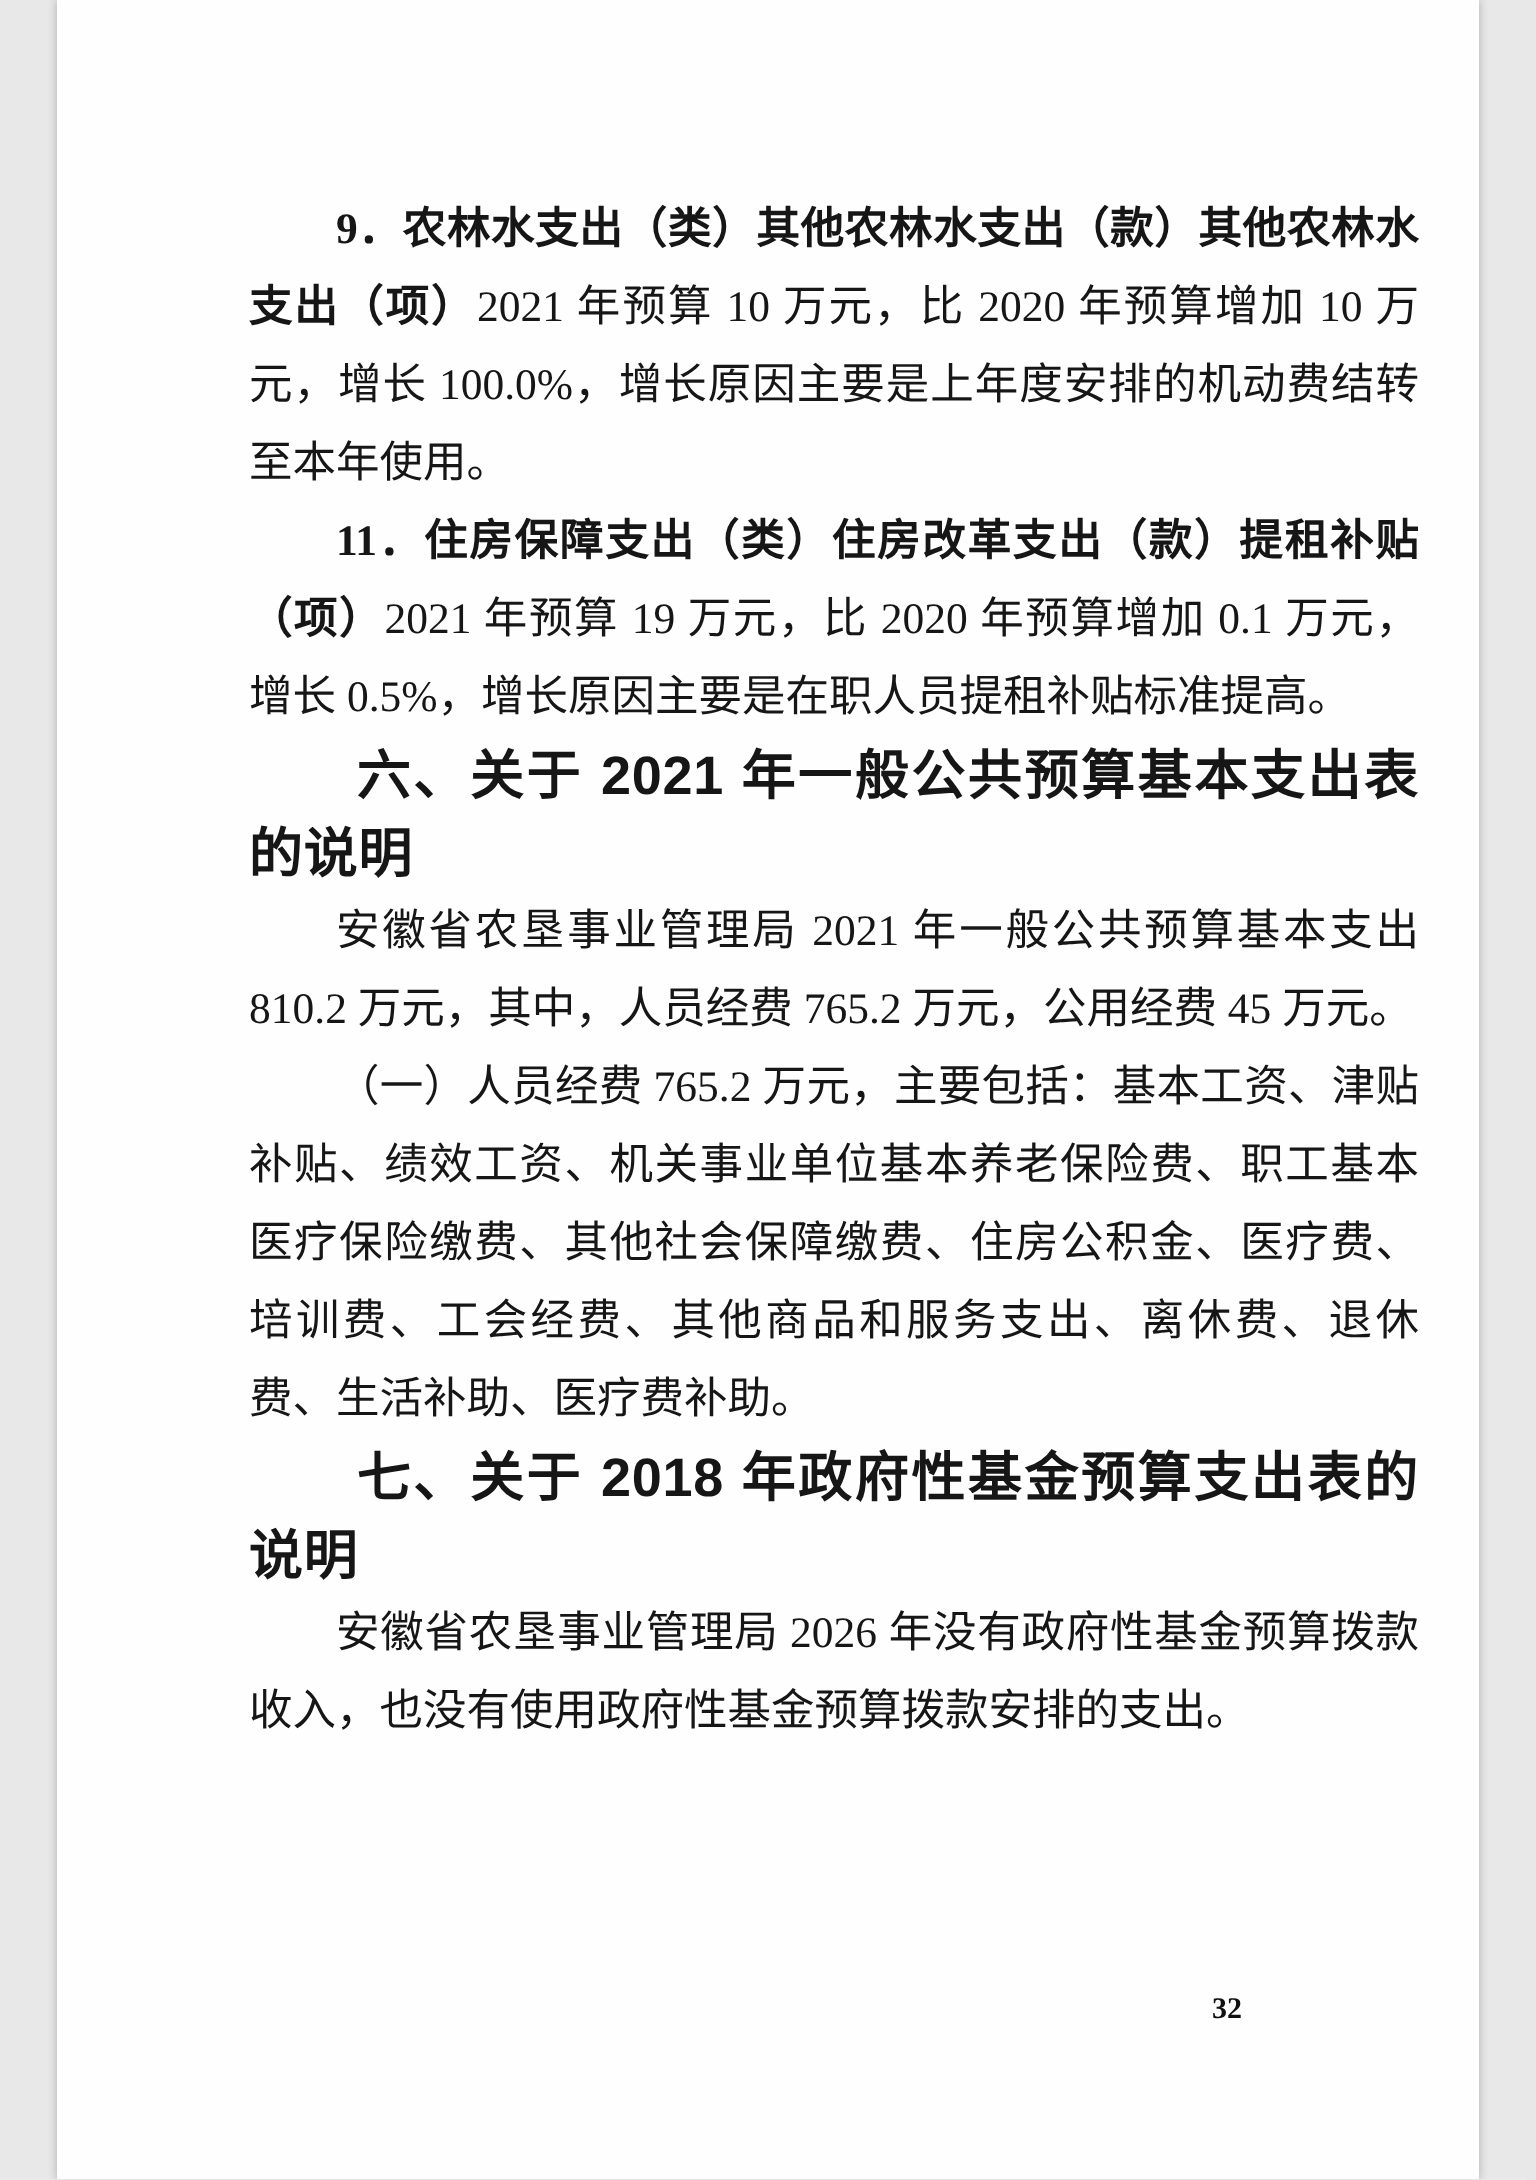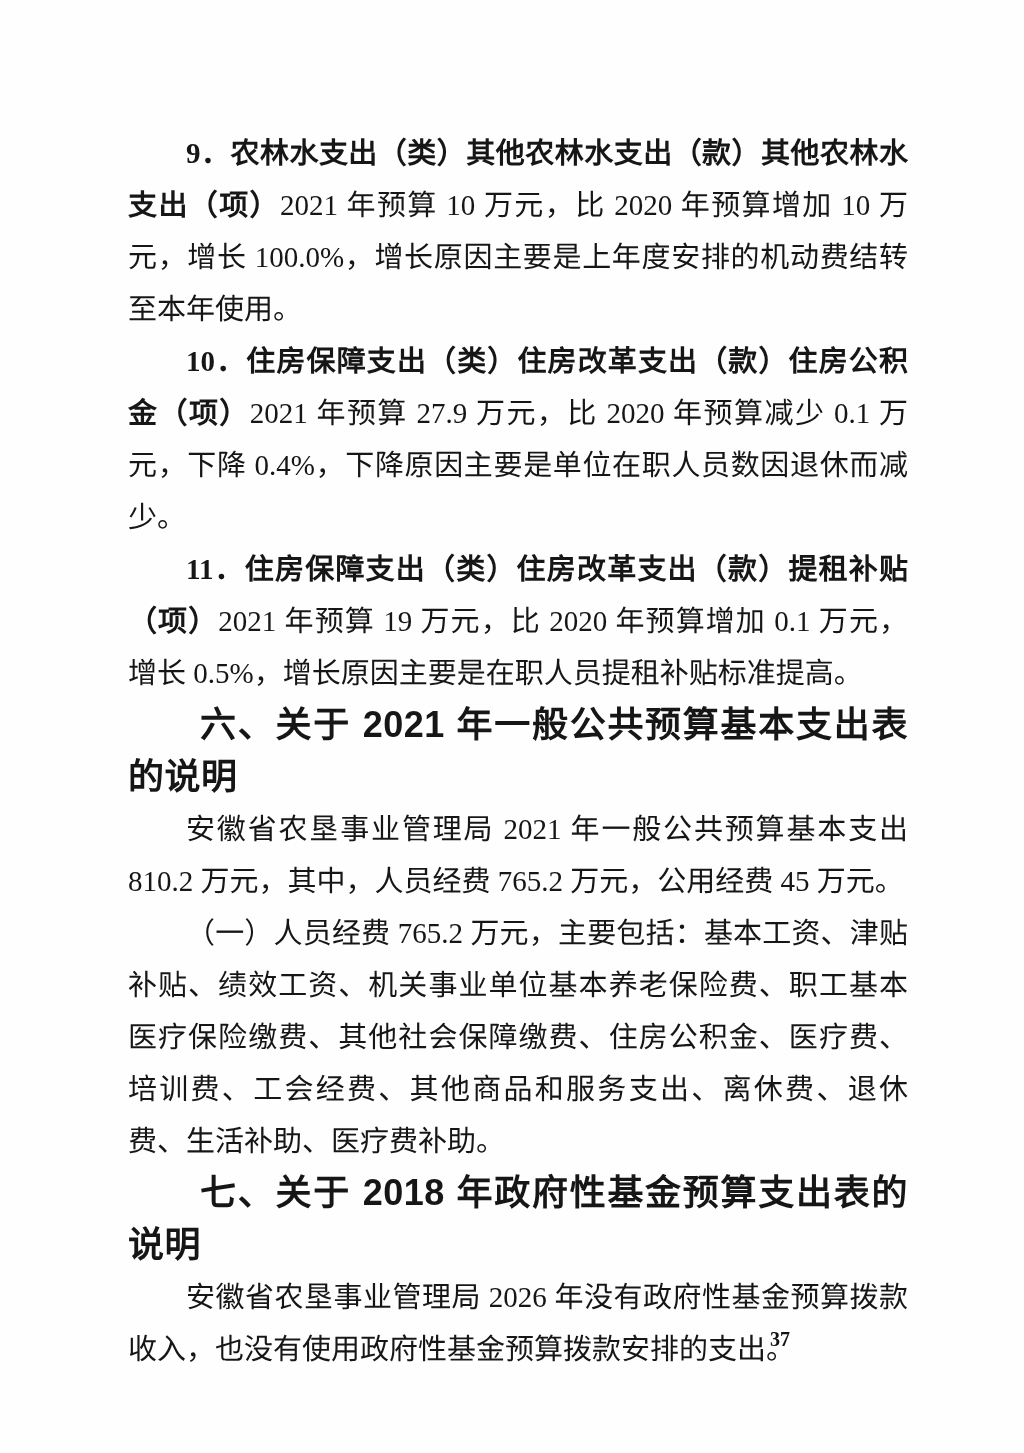--- a/index.html
+++ b/index.html
@@ -2,21 +2,21 @@
 <html lang="zh-CN"><head>
 <meta charset="utf-8">
 <style>
   html, body {
     margin: 0;
     padding: 0;
     background: #e8e8e8;
   }
   .page {
     position: relative;
-    width: 1024px;
+    width: 948px;
     height: 1453px;
     margin: 0 auto;
     background: #fefefe;
     color: #161616;
     font-family: "Liberation Serif", "DejaVu Serif", serif;
     overflow: hidden;
     box-shadow: 0 0 6px rgba(0,0,0,0.25);
   }
   .content {
     position: absolute;
@@ -55,32 +55,31 @@
   }
 </style>
 </head>
 <body>
 
 <div class="page">
   <div class="content">
 
     <p class="para"><span class="lead">9．农林水支出（类）其他农林水支出（款）其他农林水支出（项）</span><span>2021 年预算 10 万元，比 2020 年预算增加 10 万元，增长 100.0%，增长原因主要是上年度安排的机动费结转至本年使用。</span></p>
 
-    <p class="para"><span class="lead">10．住房保障支出（类）住房改革支出（款）住房公积金（项）</span><span>2021 年预算 27.9 万元，比 2020 年预算减少 0.1 万元，下降 0.4%，下降原因主要是单位在职人员数因退休而减少。</span></p>
 
     <p class="para"><span class="lead">11．住房保障支出（类）住房改革支出（款）提租补贴（项）</span><span>2021 年预算 19 万元，比 2020 年预算增加 0.1 万元，增长 0.5%，增长原因主要是在职人员提租补贴标准提高。</span></p>
 
     <p class="heading">六、关于 2021 年一般公共预算基本支出表的说明</p>
 
     <p class="para">安徽省农垦事业管理局 2021 年一般公共预算基本支出 810.2 万元，其中，人员经费 765.2 万元，公用经费 45 万元。</p>
 
     <p class="para">（一）人员经费 765.2 万元，主要包括：基本工资、津贴补贴、绩效工资、机关事业单位基本养老保险费、职工基本医疗保险缴费、其他社会保障缴费、住房公积金、医疗费、培训费、工会经费、其他商品和服务支出、离休费、退休费、生活补助、医疗费补助。</p>
 
 
     <p class="heading">七、关于 2018 年政府性基金预算支出表的说明</p>
 
     <p class="para">安徽省农垦事业管理局 2026 年没有政府性基金预算拨款收入，也没有使用政府性基金预算拨款安排的支出。</p>
 
 
   </div>
 
-  <div class="pagenum">37</div>
+  <div class="pagenum">32</div>
 </div>
 
 </body></html>

